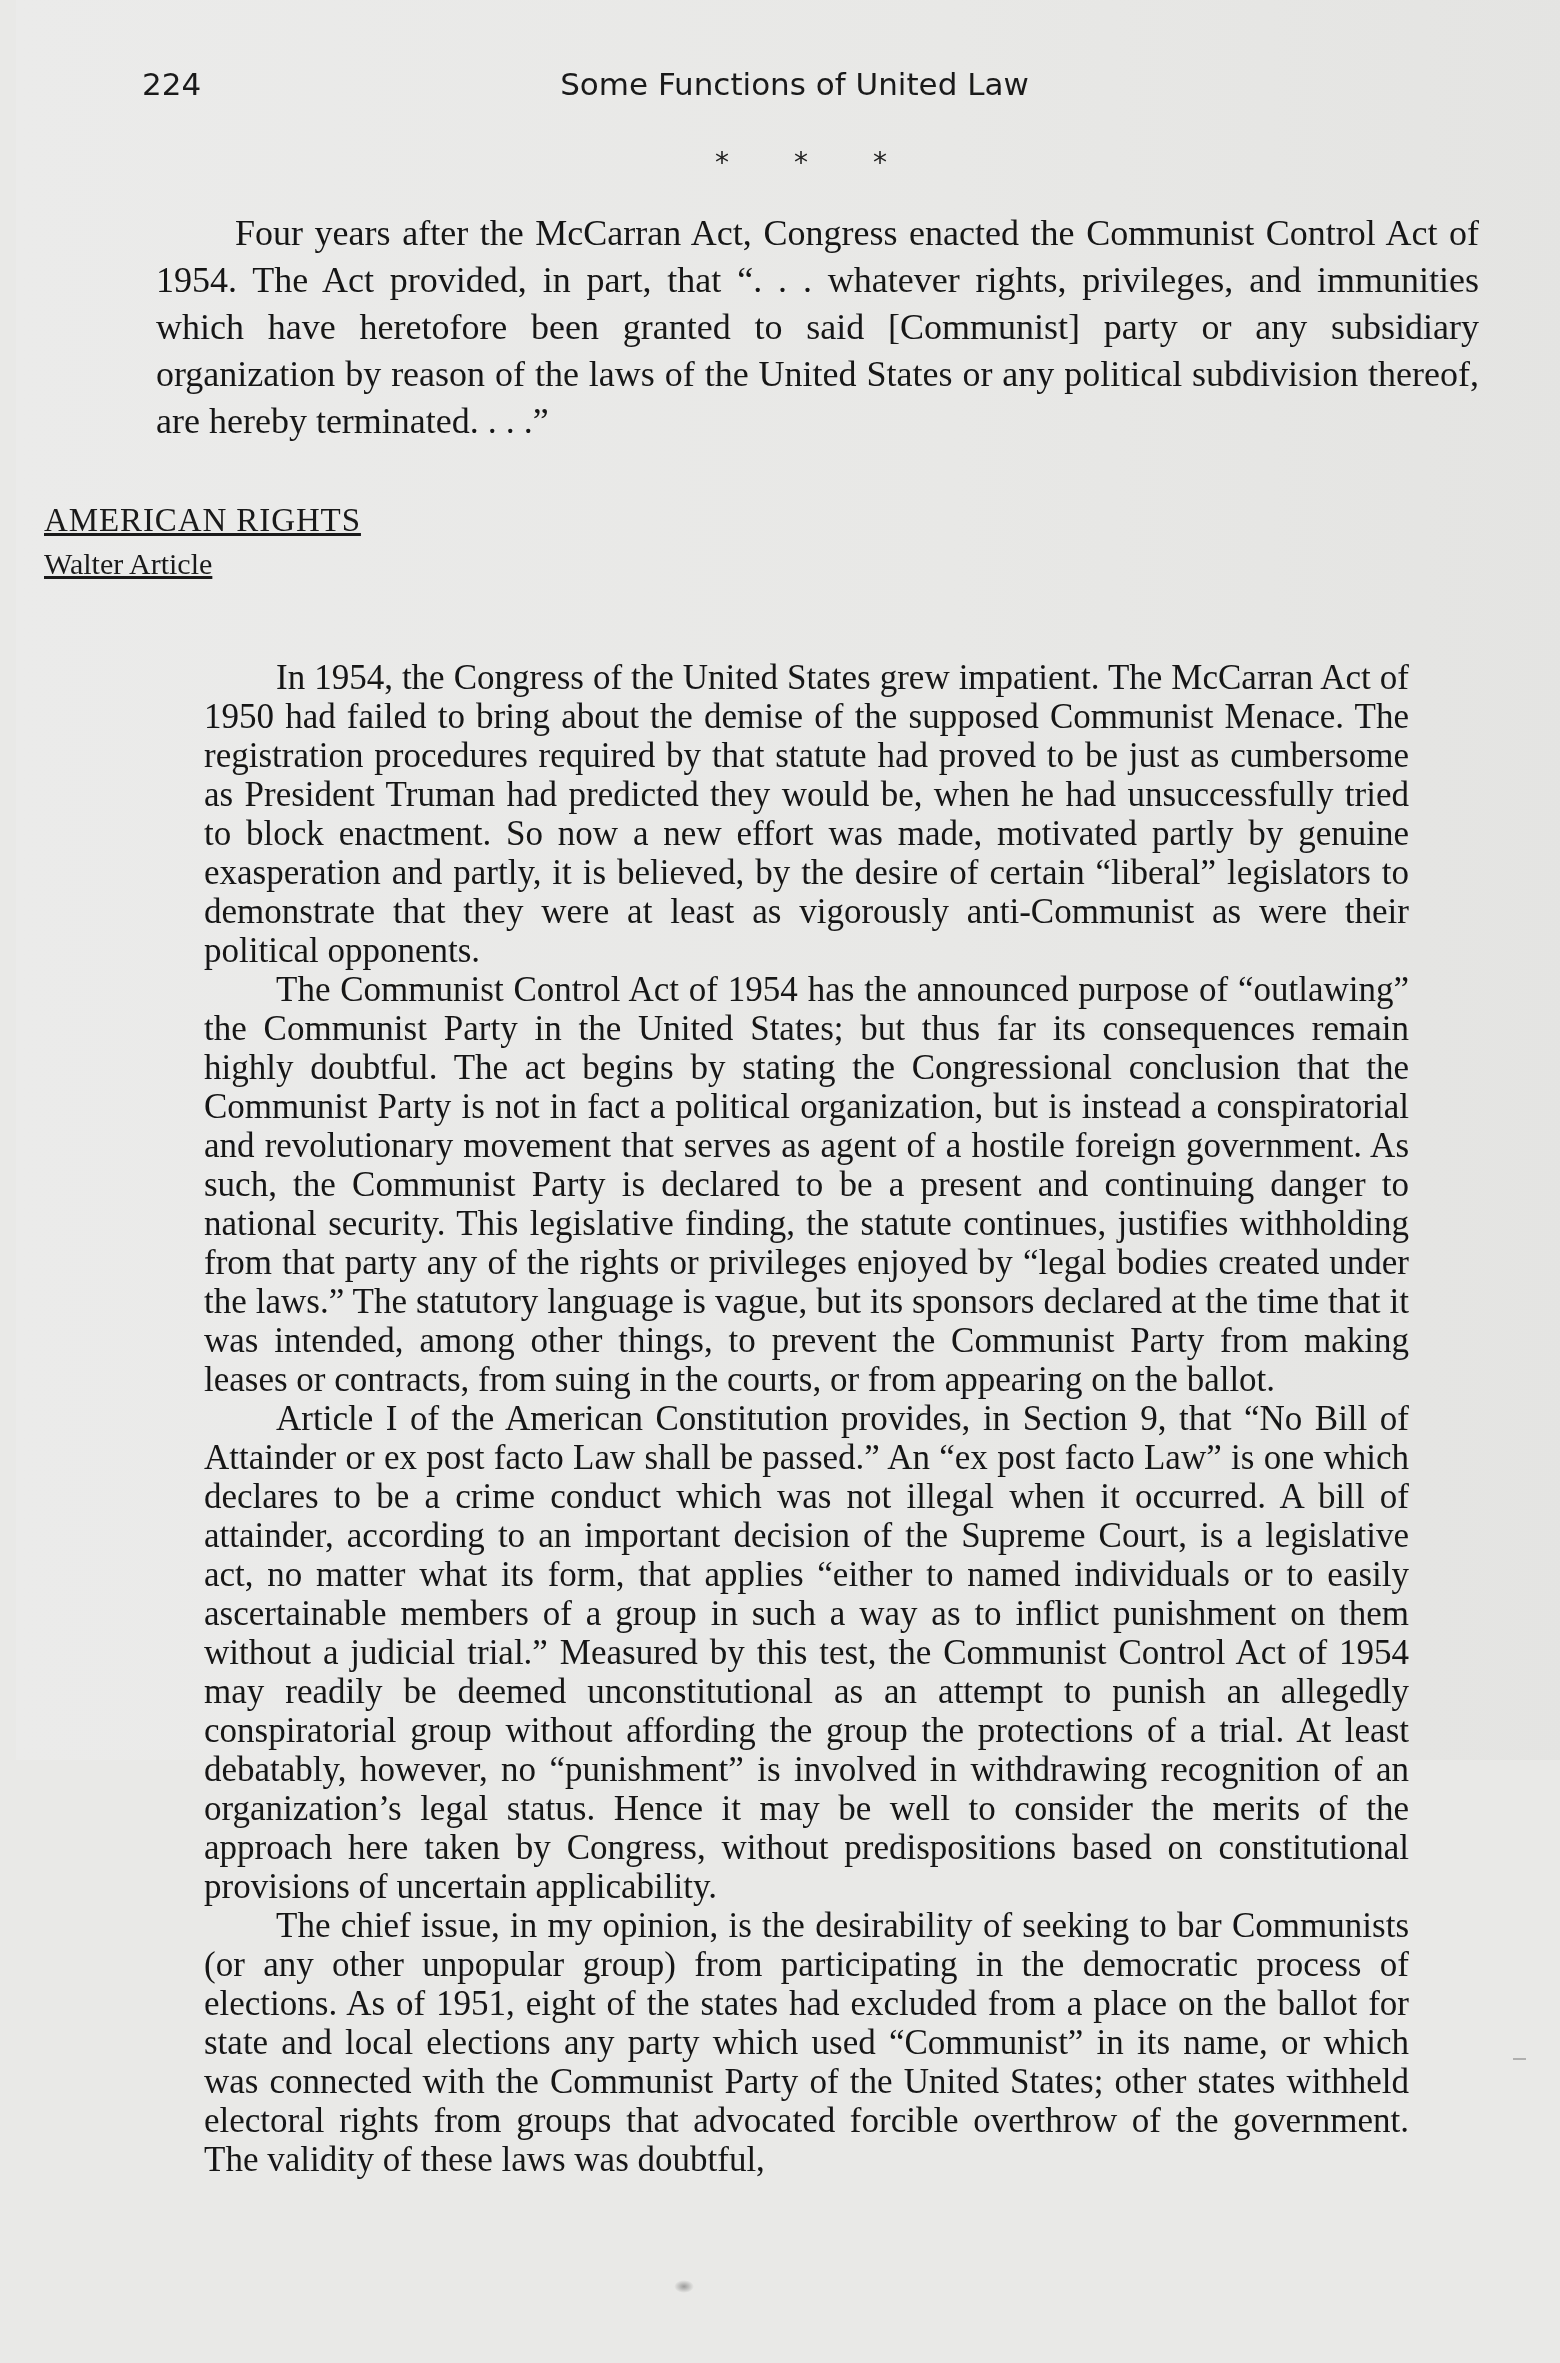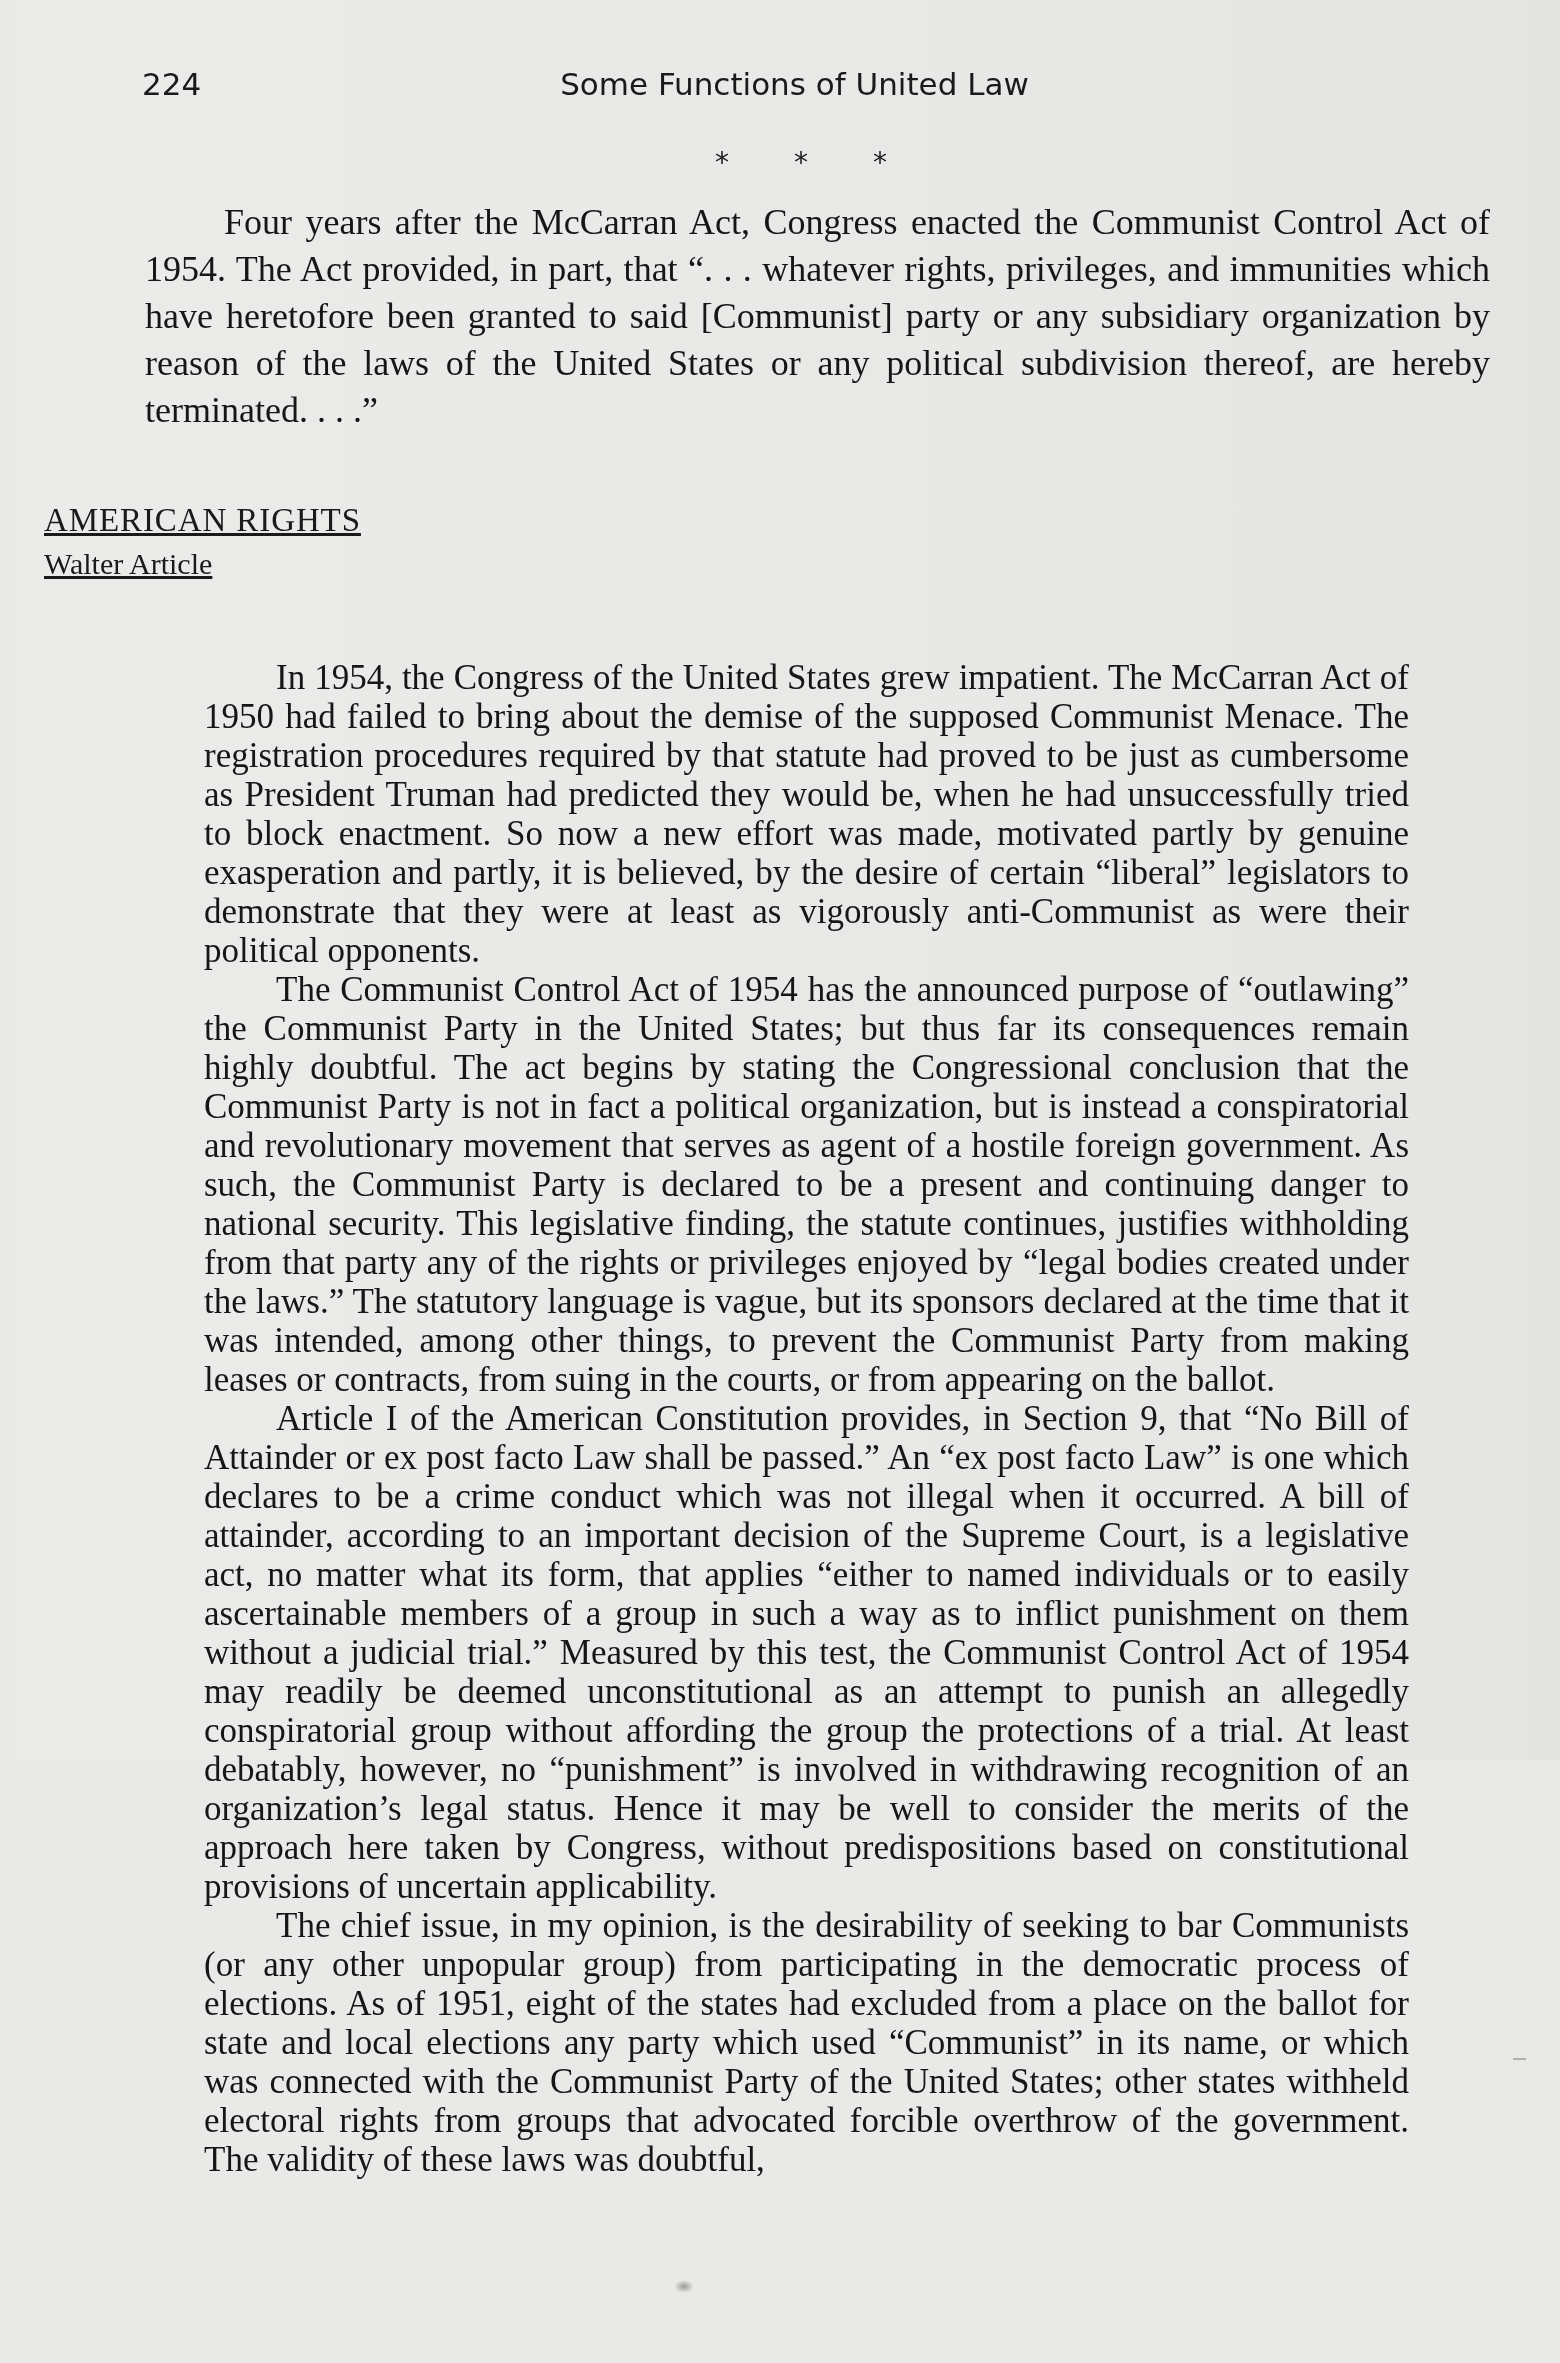--- a/index.html
+++ b/index.html
@@ -53,21 +53,21 @@
     position: absolute;
     top: 196px;
     left: 126px;
     width: 1351px;
     font-family: "Liberation Serif", serif;
     font-size: 36px;
     line-height: 47px;
     text-align: justify;
     hyphens: none;
   }
-  .intro p { margin: 3px; text-indent: 79px; }
+  .intro p { margin: 14px; text-indent: 79px; }
   .source-block {
     position: absolute;
     top: 496px;
     left: 0; width: 1561px;
     font-family: "Liberation Serif", serif;
     color: #1a1a1a;
     text-decoration: underline;
   }
   .source-title { font-size: 33px; line-height: 48px; letter-spacing: 0.9px; margin-left: 28px; }
   .source-author { font-size: 30px; line-height: 39px; margin-left: 28px; }

